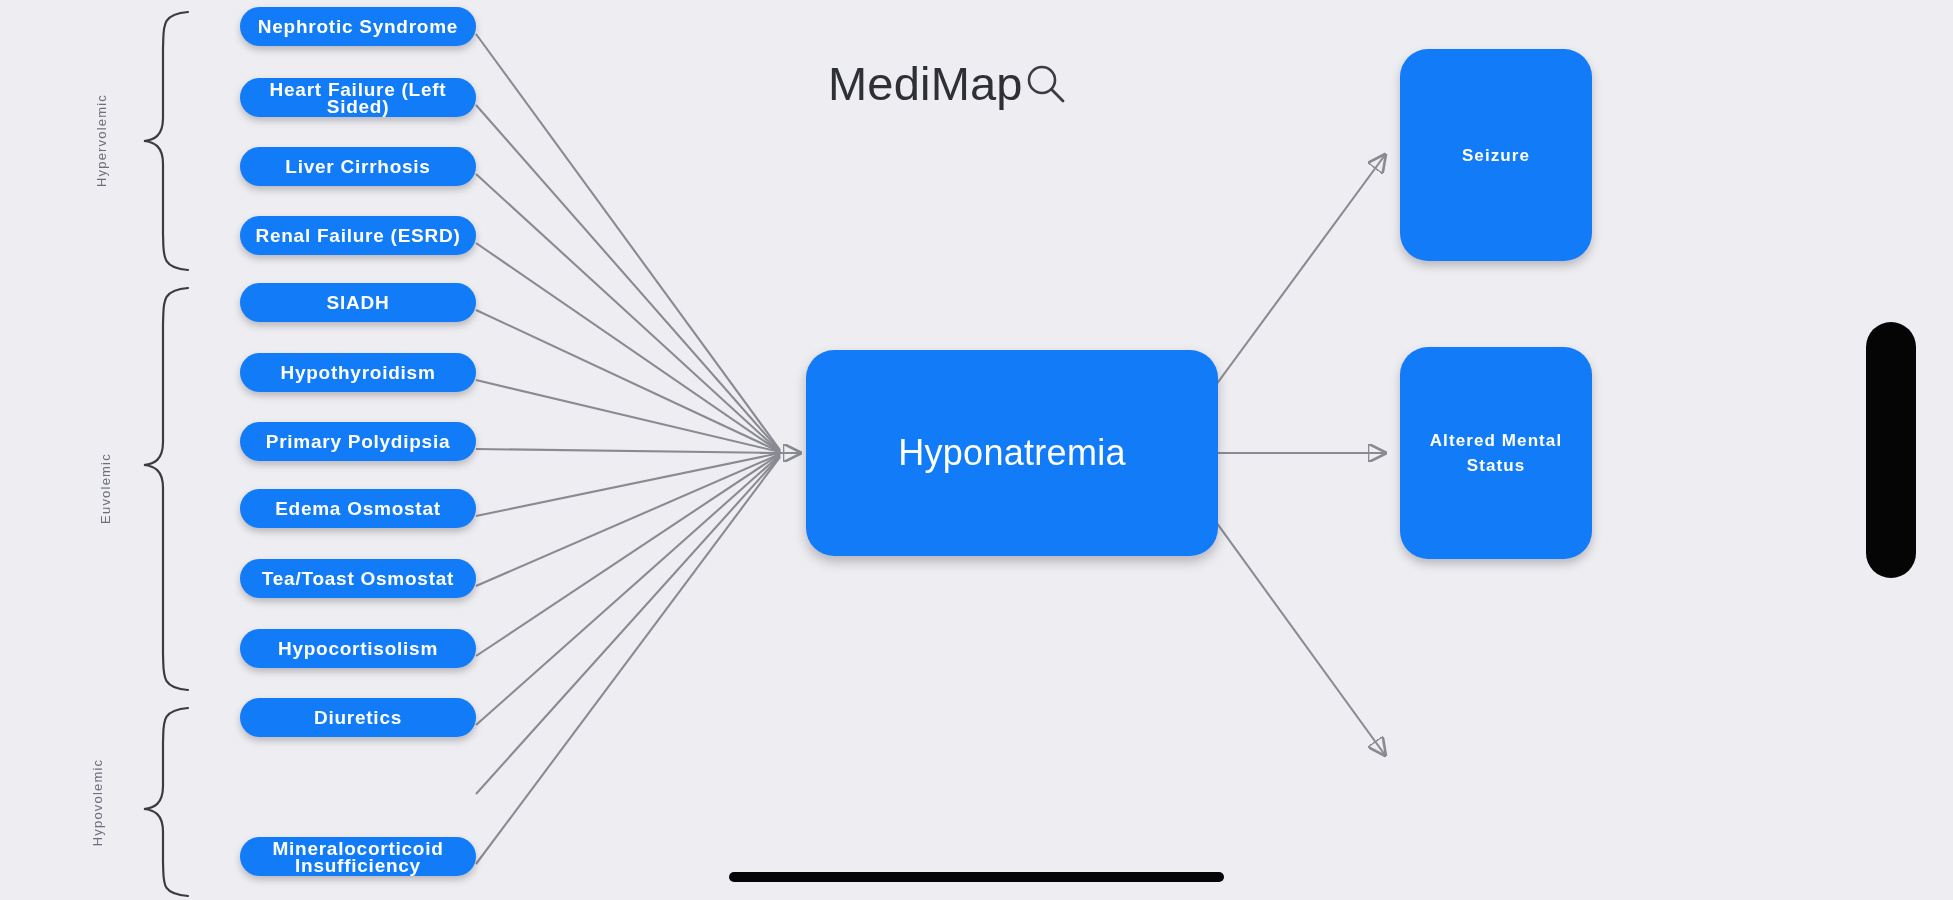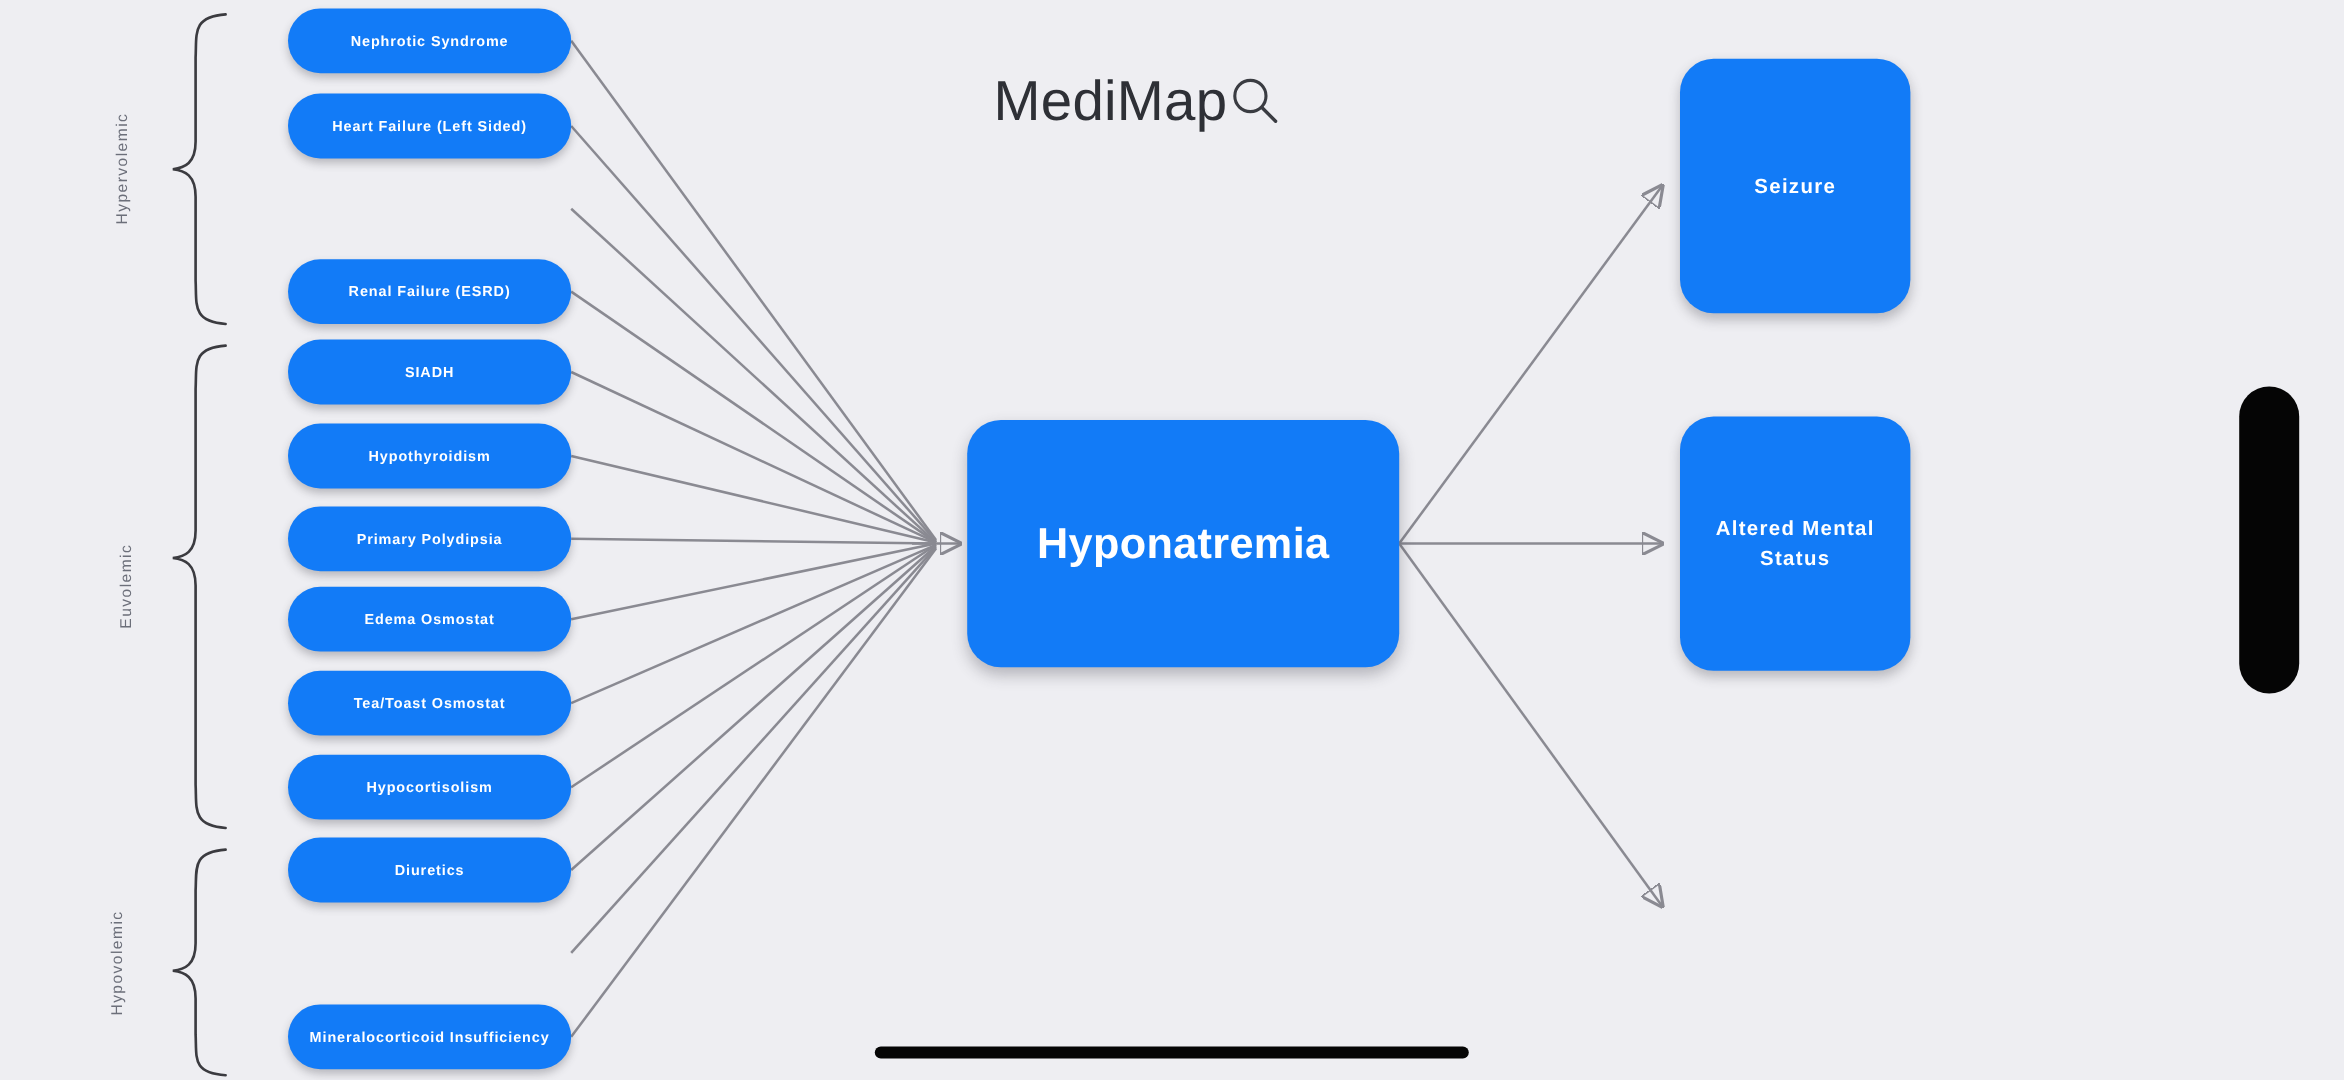--- a/index.html
+++ b/index.html
@@ -56,36 +56,36 @@
     box-sizing: border-box;
     z-index: 20;
     box-shadow: 0 4px 7px rgba(60,60,70,0.30);
     -webkit-font-smoothing: antialiased;
   }
 
   
   .pill {
     left: 240px;
     width: 236px;
-    height: 54px;
+    height: 39px;
     border-radius: 27px;
-    font-size: 12px;
+    font-size: 19px;
     font-weight: bold;
     letter-spacing: 0.75px;
     line-height: 17px;
     padding: 0 12px;
   }
 
   
   #node-center {
     left: 806px; top: 350px;
-    width: 360px; height: 206px;
+    width: 412px; height: 206px;
     border-radius: 28px;
     font-size: 36px;
-    font-weight: bold;
+    font-weight: normal;
     letter-spacing: 0.3px;
     box-shadow: 0 6px 12px rgba(60,60,70,0.32);
   }
 
   
   .outcome {
     left: 1400px;
     width: 192px;
     height: 212px;
     border-radius: 28px;
@@ -183,20 +183,21 @@
       </svg>
     </span>
   </div>
 
   <div class="group-label" style="left:26px; top:133px; width:150px;">Hypervolemic</div>
   <div class="group-label" style="left:30px; top:481px; width:150px;">Euvolemic</div>
   <div class="group-label" style="left:22px; top:795px; width:150px;">Hypovolemic</div>
 
   <div class="node pill" style="top:7px;">Nephrotic Syndrome</div>
   <div class="node pill" style="top:78px;">Heart Failure (Left Sided)</div>
+  <div class="node pill" style="top:147px;">Liver Cirrhosis</div>
   <div class="node pill" style="top:216px;">Renal Failure (ESRD)</div>
 
   <div class="node pill" style="top:283px;">SIADH</div>
   <div class="node pill" style="top:353px;">Hypothyroidism</div>
   <div class="node pill" style="top:422px;">Primary Polydipsia</div>
   <div class="node pill" style="top:489px;">Edema Osmostat</div>
   <div class="node pill" style="top:559px;">Tea/Toast Osmostat</div>
   <div class="node pill" style="top:629px;">Hypocortisolism</div>
 
   <div class="node pill" style="top:698px;">Diuretics</div>

